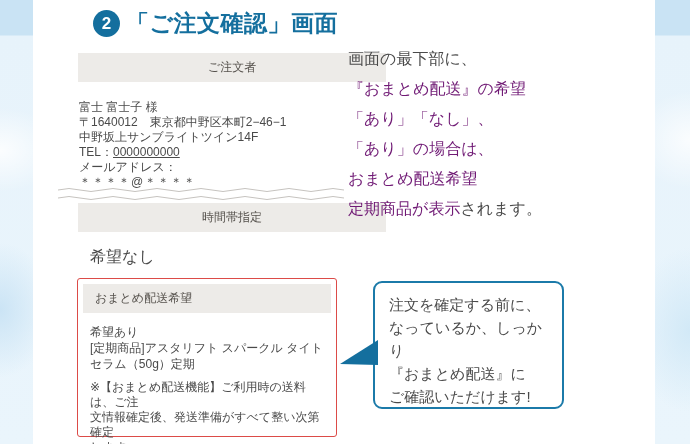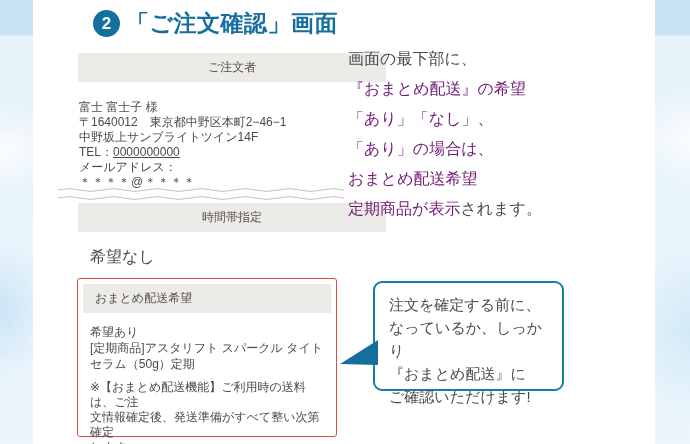--- a/index.html
+++ b/index.html
@@ -53,21 +53,21 @@
   }
   .bundle-header{background:#edebe8;color:#56524d;font-size:12px;padding:8px 12px;line-height:13px;}
   .bundle-body{padding:11px 4px 0 7px;font-size:12px;color:#4a4a4a;line-height:16px;}
   .pre{white-space:pre-line;}
   .bundle-note{margin-top:8px;line-height:15px;}
   
   .annotation{position:absolute;left:315px;top:44px;font-size:16px;line-height:30px;color:#4a4a4a;}
   .annotation .red{color:#701a75;}
   
   .bubble{
-    position:absolute;left:340px;top:281px;width:191px;height:110px;box-sizing:border-box;
+    position:absolute;left:340px;top:281px;width:191px;height:128px;box-sizing:border-box;
     background:#fff;border:2px solid #1b7aa9;border-radius:9px;
     padding:10px 6px 0 14px;font-size:15px;line-height:23px;color:#4a4a4a;z-index:1;
   }
   .pointer{position:absolute;left:307px;top:340px;width:38px;height:26px;z-index:2;}
 </style>
 </head>
 <body>
 
 <div class="page">
   <div class="content">

